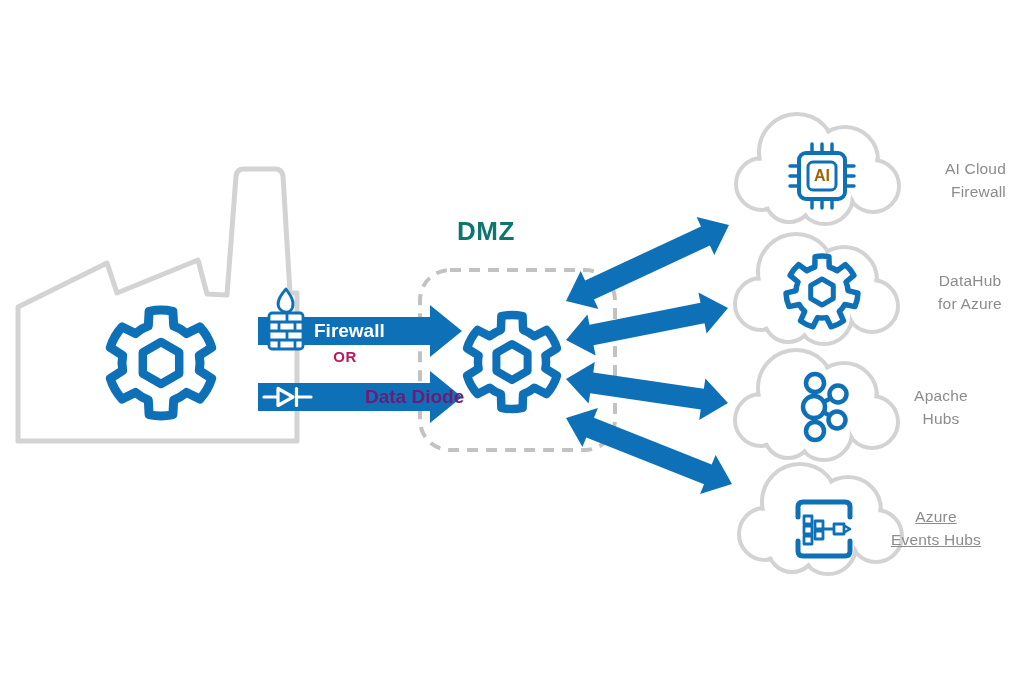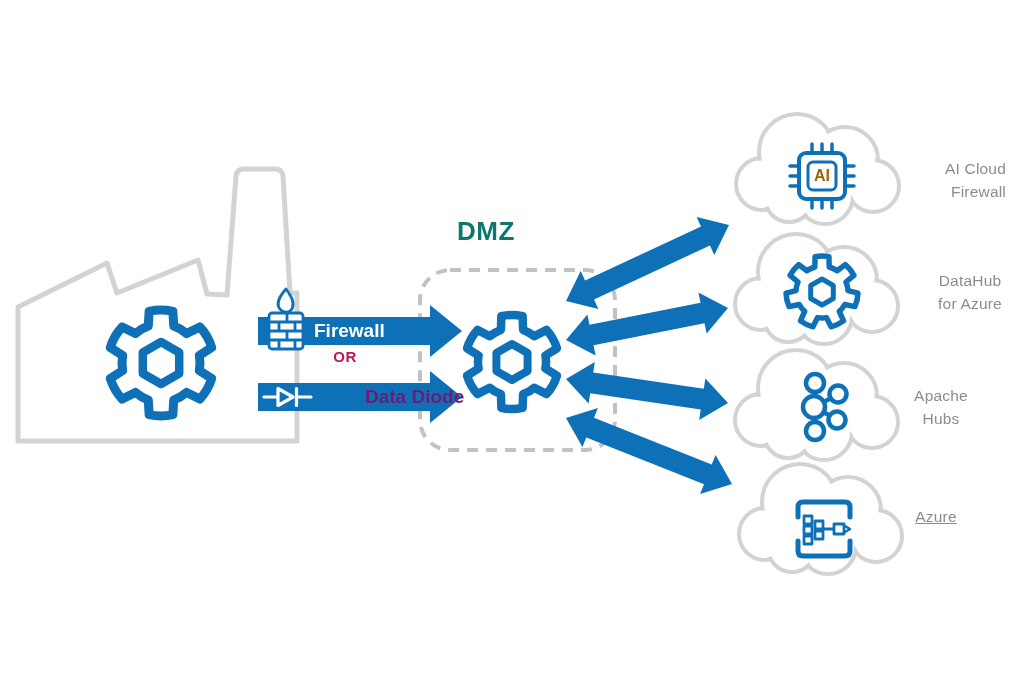--- a/index.html
+++ b/index.html
@@ -188,14 +188,15 @@
   <div class="cloud-label cl-2">
     <div>DataHub</div>
     <div>for Azure</div>
   </div>
   <div class="cloud-label cl-3">
     <div>Apache</div>
     <div>Hubs</div>
   </div>
   <div class="cloud-label cl-4">
     <div>Azure</div>
+    <div>Events Hubs</div>
   </div>
 </div>
 
 </body></html>

